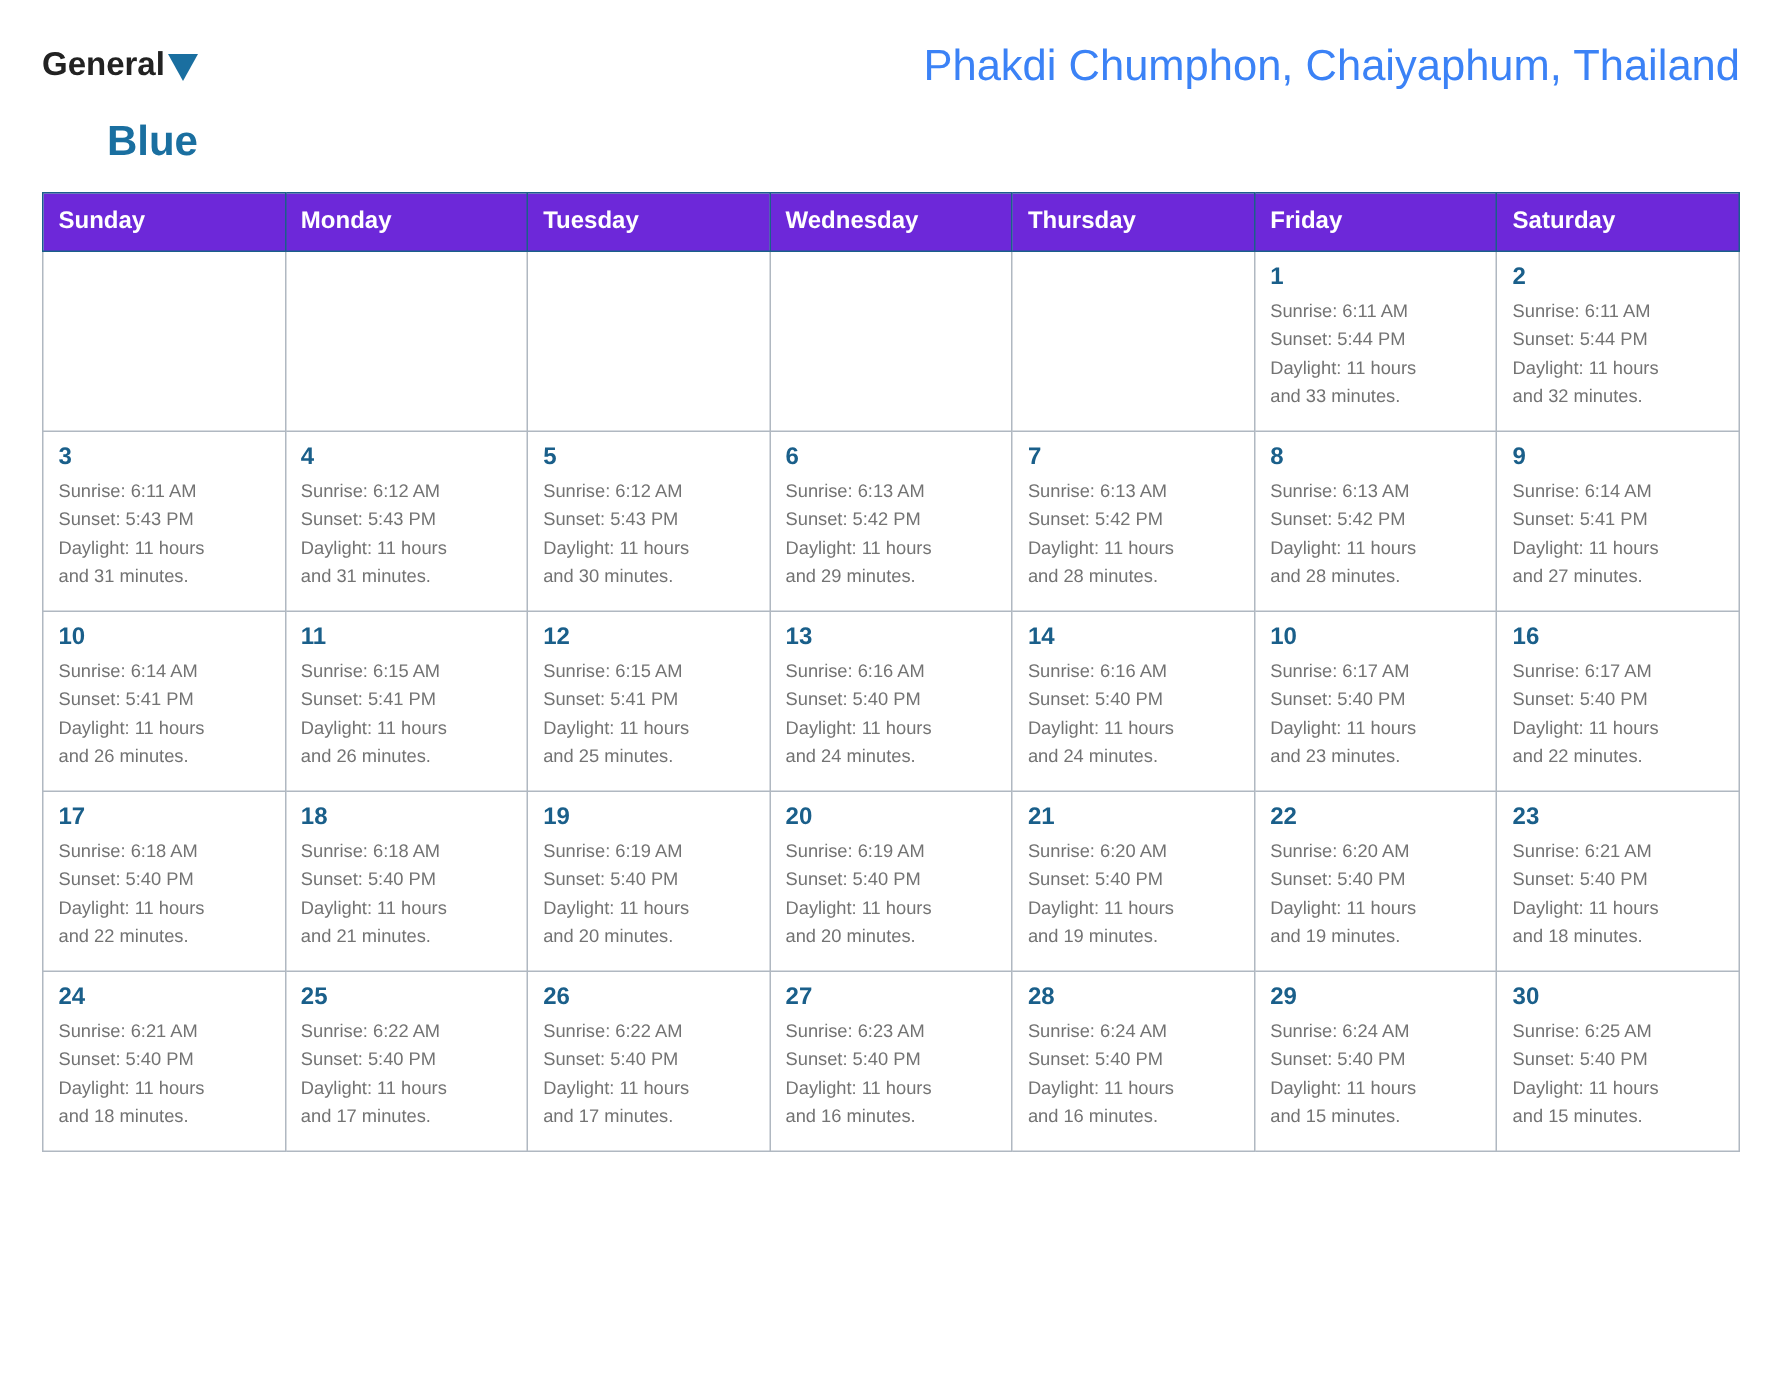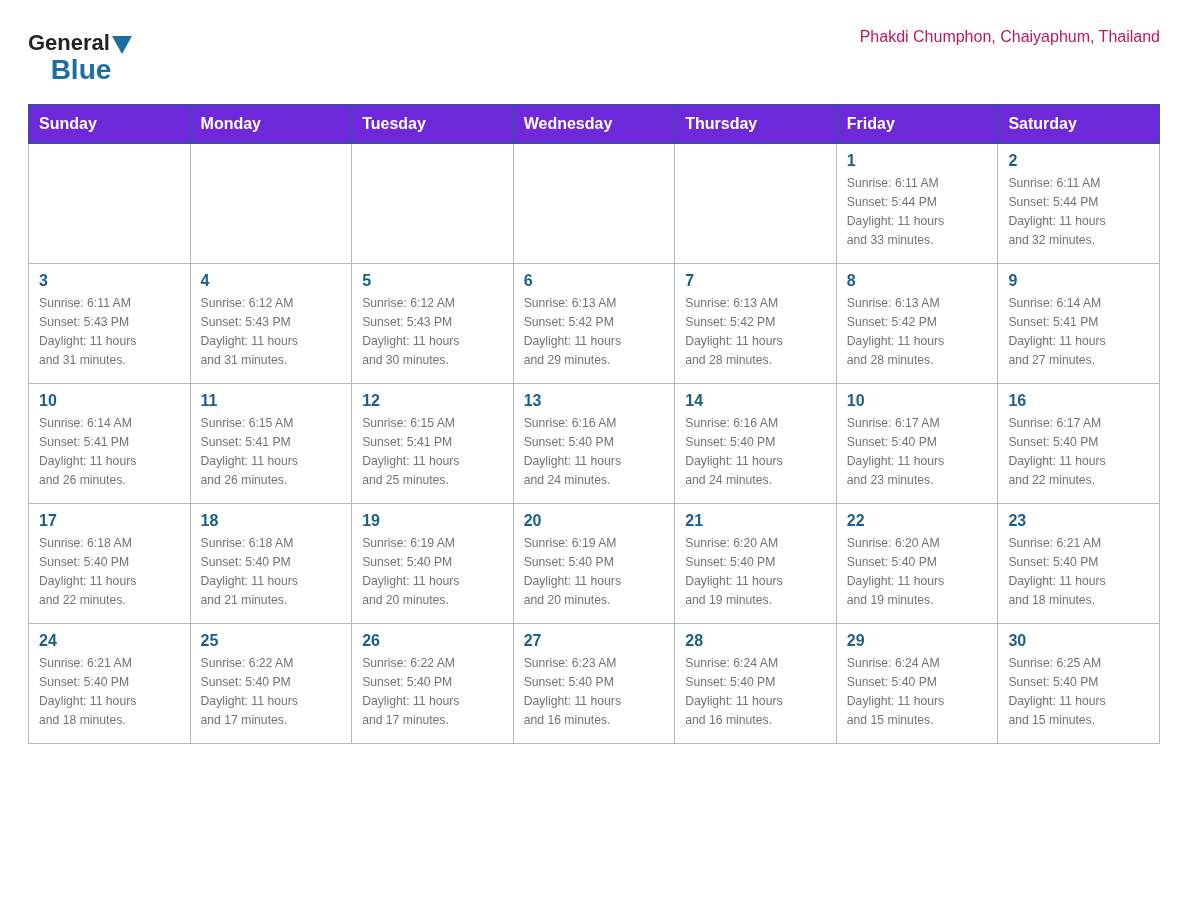--- a/index.html
+++ b/index.html
@@ -13,22 +13,23 @@
     }
     .header {
       display: flex;
       align-items: flex-start;
       justify-content: space-between;
       margin-bottom: 18px;
     }
     .logo {
       display: flex;
       flex-direction: column;
-      align-items: center;
+      align-items: flex-end;
       margin-top: 6px;
+      gap: 24px;
     }
     .logo-top {
       display: flex;
       align-items: center;
     }
     .logo-general {
       font-size: 22px;
       font-weight: bold;
       color: #222;
       letter-spacing: 0;
@@ -52,22 +53,22 @@
     .title-block {
       text-align: right;
     }
     .month-title {
       font-size: 52px;
       font-weight: bold;
       color: #222;
       line-height: 1.1;
     }
     .location-title {
-      font-size: 16px;
-      color: #be185d;
+      font-size: 29px;
+      color: #3b82f6;
       margin-top: 4px;
     }
     table {
       width: 100%;
       border-collapse: collapse;
       table-layout: fixed;
     }
     thead tr {
       background-color: #6d28d9;
     }

